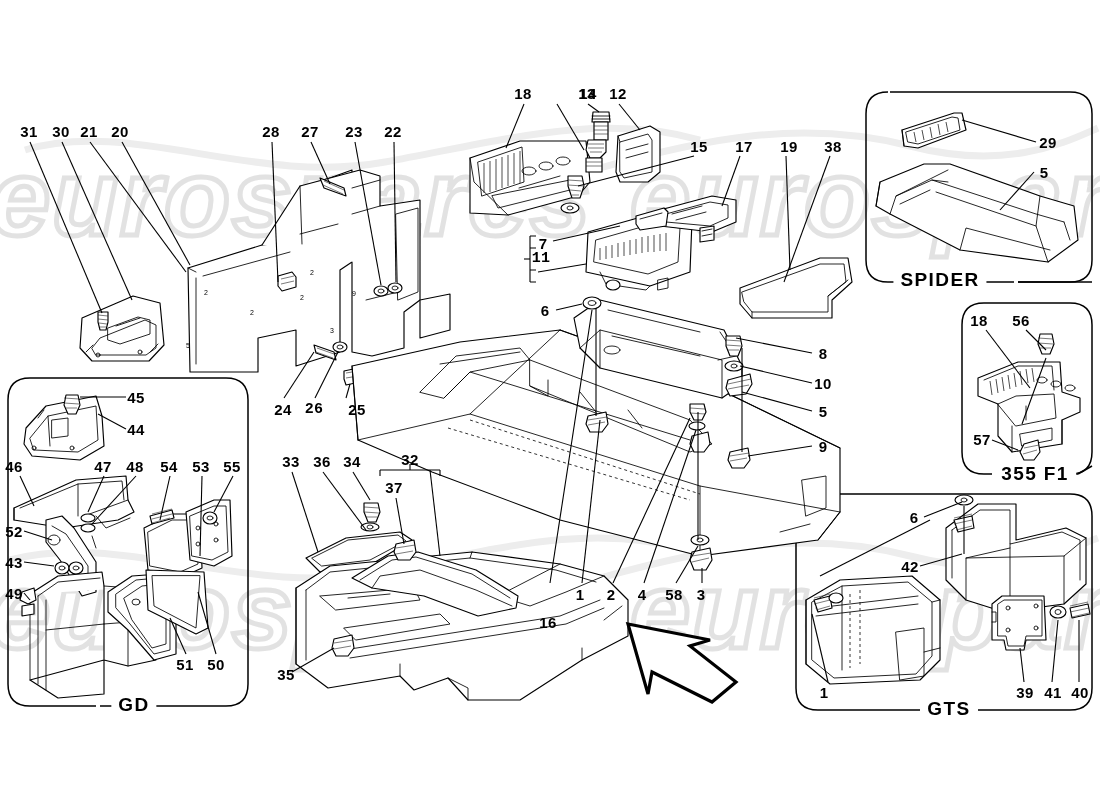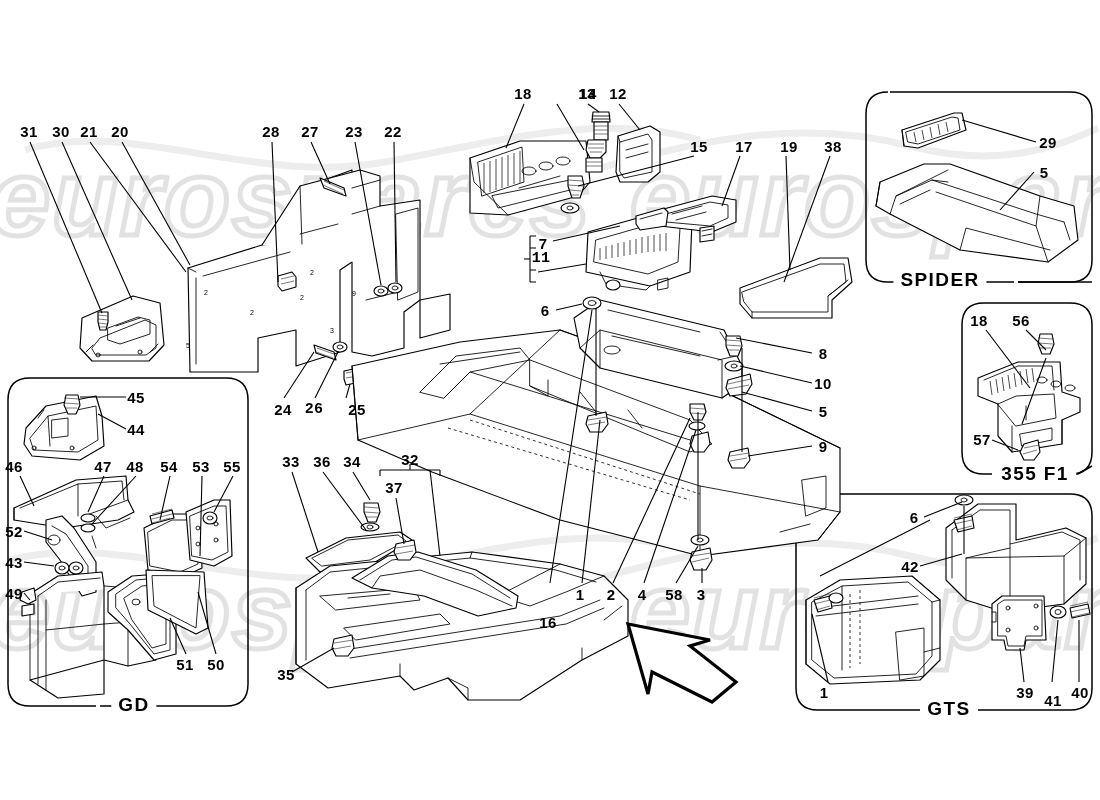--- a/index.html
+++ b/index.html
@@ -675,21 +675,21 @@
       <div class="lbl" style="left: 216px; top: 664px;">50</div>
       <div class="lbl" style="left: 1048px; top: 142px;">29</div>
       <div class="lbl" style="left: 1044px; top: 172px;">5</div>
       <div class="lbl" style="left: 979px; top: 320px;">18</div>
       <div class="lbl" style="left: 1021px; top: 320px;">56</div>
       <div class="lbl" style="left: 982px; top: 439px;">57</div>
       <div class="lbl" style="left: 914px; top: 517px;">6</div>
       <div class="lbl" style="left: 910px; top: 566px;">42</div>
       <div class="lbl" style="left: 824px; top: 692px;">1</div>
       <div class="lbl" style="left: 1025px; top: 692px;">39</div>
-      <div class="lbl" style="left: 1053px; top: 692px; margin-top: 8px;">41</div>
+      <div class="lbl" style="left: 1053px; top: 692px;">41</div>
       <div class="lbl" style="left: 1080px; top: 692px;">40</div>
     </div>
   <div id="grouplabel-layer">
       <div class="grp-lbl" style="left: 940px; top: 280px;">SPIDER</div>
       <div class="grp-lbl" style="left: 1035px; top: 474px;">355 F1</div>
       <div class="grp-lbl" style="left: 122px; top: 705px; margin-left: 12px;">GD</div>
       <div class="grp-lbl" style="left: 949px; top: 709px;">GTS</div>
     </div>
 
 </div>

